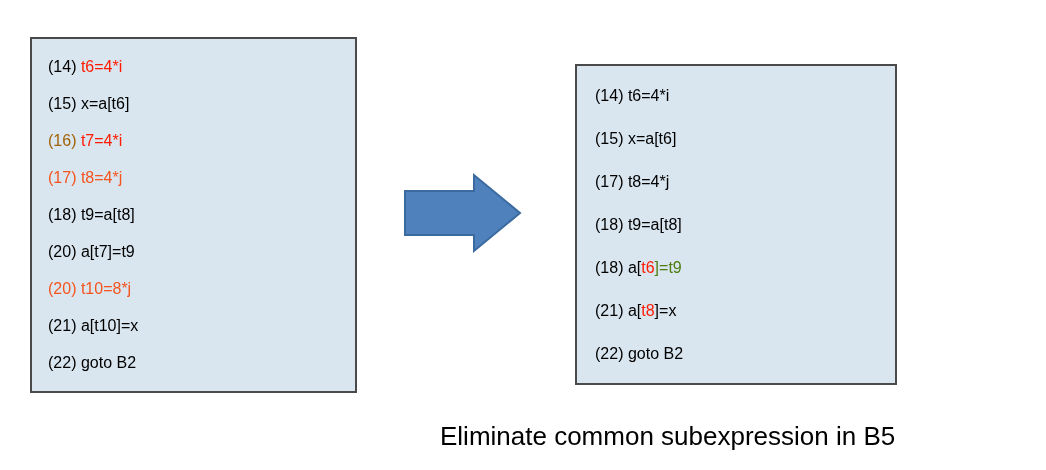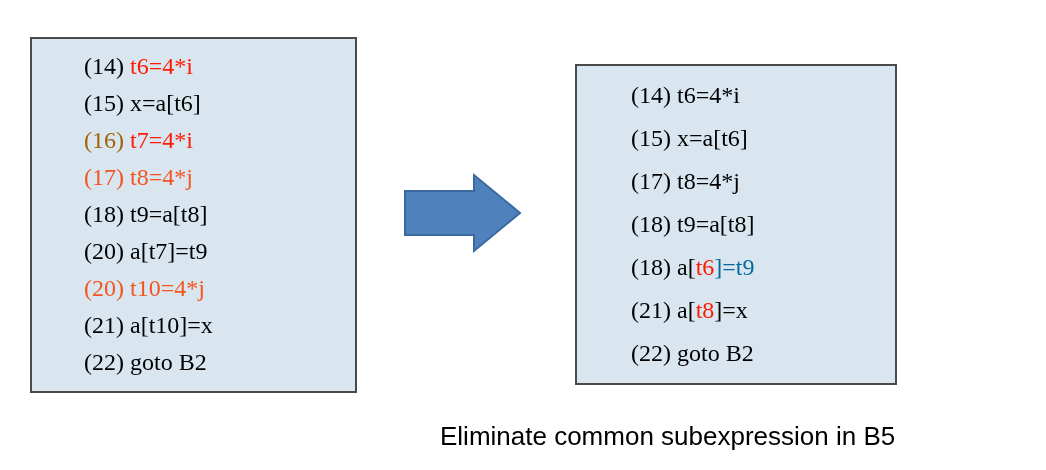--- a/index.html
+++ b/index.html
@@ -30,24 +30,23 @@
     padding: 9px 8px 0 16px;
   }
   .code-box.after {
     left: 575px;
     top: 64px;
     width: 322px;
     height: 321px;
     padding: 8px 8px 0 18px;
   }
   .code-line {
-    font-family: Liberation Serif, serif;
-    font-size: 24px;
+    font-family: Liberation Sans, sans-serif;
+    font-size: 16px;
     white-space: pre;
-    margin-left: 36px;
   }
   .code-box.before .code-line { line-height: 37px; }
   .code-box.after  .code-line { line-height: 43px; }
   .arrow-wrap {
     position: absolute;
     left: 403px;
     top: 172px;
     width: 120px;
     height: 82px;
   }
@@ -66,36 +65,36 @@
 
 <div class="canvas">
 
   <div class="code-box before" id="before-box">
       <div class="code-line"><span style="color: rgb(0, 0, 0);">(14) </span><span style="color: rgb(255, 26, 0);">t6=4*i</span></div>
       <div class="code-line"><span style="color: rgb(0, 0, 0);">(15) x=a[t6]</span></div>
       <div class="code-line"><span style="color: #a16207;">(16) </span><span style="color: rgb(255, 26, 0);">t7=4*i</span></div>
       <div class="code-line"><span style="color: rgb(244, 84, 30);">(17) t8=4*j</span></div>
       <div class="code-line"><span style="color: rgb(0, 0, 0);">(18) t9=a[t8]</span></div>
       <div class="code-line"><span style="color: rgb(0, 0, 0);">(20) a[t7]=t9</span></div>
-      <div class="code-line"><span style="color: rgb(244, 84, 30);">(20) t10=4*j</span></div>
+      <div class="code-line"><span style="color: rgb(244, 84, 30);">(20) t10=8*j</span></div>
       <div class="code-line"><span style="color: rgb(0, 0, 0);">(21) a[t10]=x</span></div>
       <div class="code-line"><span style="color: rgb(0, 0, 0);">(22) goto B2</span></div>
     </div>
 
   <div class="arrow-wrap">
     <svg width="120" height="82" viewBox="0 0 120 82">
       <polygon points="2,19 71,19 71,3 117,41 71,79 71,63 2,63" fill="#4f81bd" stroke="#3b6aa0" stroke-width="2" stroke-linejoin="miter"></polygon>
     </svg>
   </div>
 
   <div class="code-box after" id="after-box">
       <div class="code-line"><span style="color: rgb(0, 0, 0);">(14) t6=4*i</span></div>
       <div class="code-line"><span style="color: rgb(0, 0, 0);">(15) x=a[t6]</span></div>
       <div class="code-line"><span style="color: rgb(0, 0, 0);">(17) t8=4*j</span></div>
       <div class="code-line"><span style="color: rgb(0, 0, 0);">(18) t9=a[t8]</span></div>
-      <div class="code-line"><span style="color: rgb(0, 0, 0);">(18) a[</span><span style="color: rgb(255, 26, 0);">t6</span><span style="color: #0369a1;">]=t9</span></div>
+      <div class="code-line"><span style="color: rgb(0, 0, 0);">(18) a[</span><span style="color: rgb(255, 26, 0);">t6</span><span style="color: #4d7c0f;">]=t9</span></div>
       <div class="code-line"><span style="color: rgb(0, 0, 0);">(21) a[</span><span style="color: rgb(255, 26, 0);">t8</span><span style="color: rgb(0, 0, 0);">]=x</span></div>
       <div class="code-line"><span style="color: rgb(0, 0, 0);">(22) goto B2</span></div>
     </div>
 
   <div class="caption">Eliminate common subexpression in B5</div>
 
 </div>
 
 </body></html>

